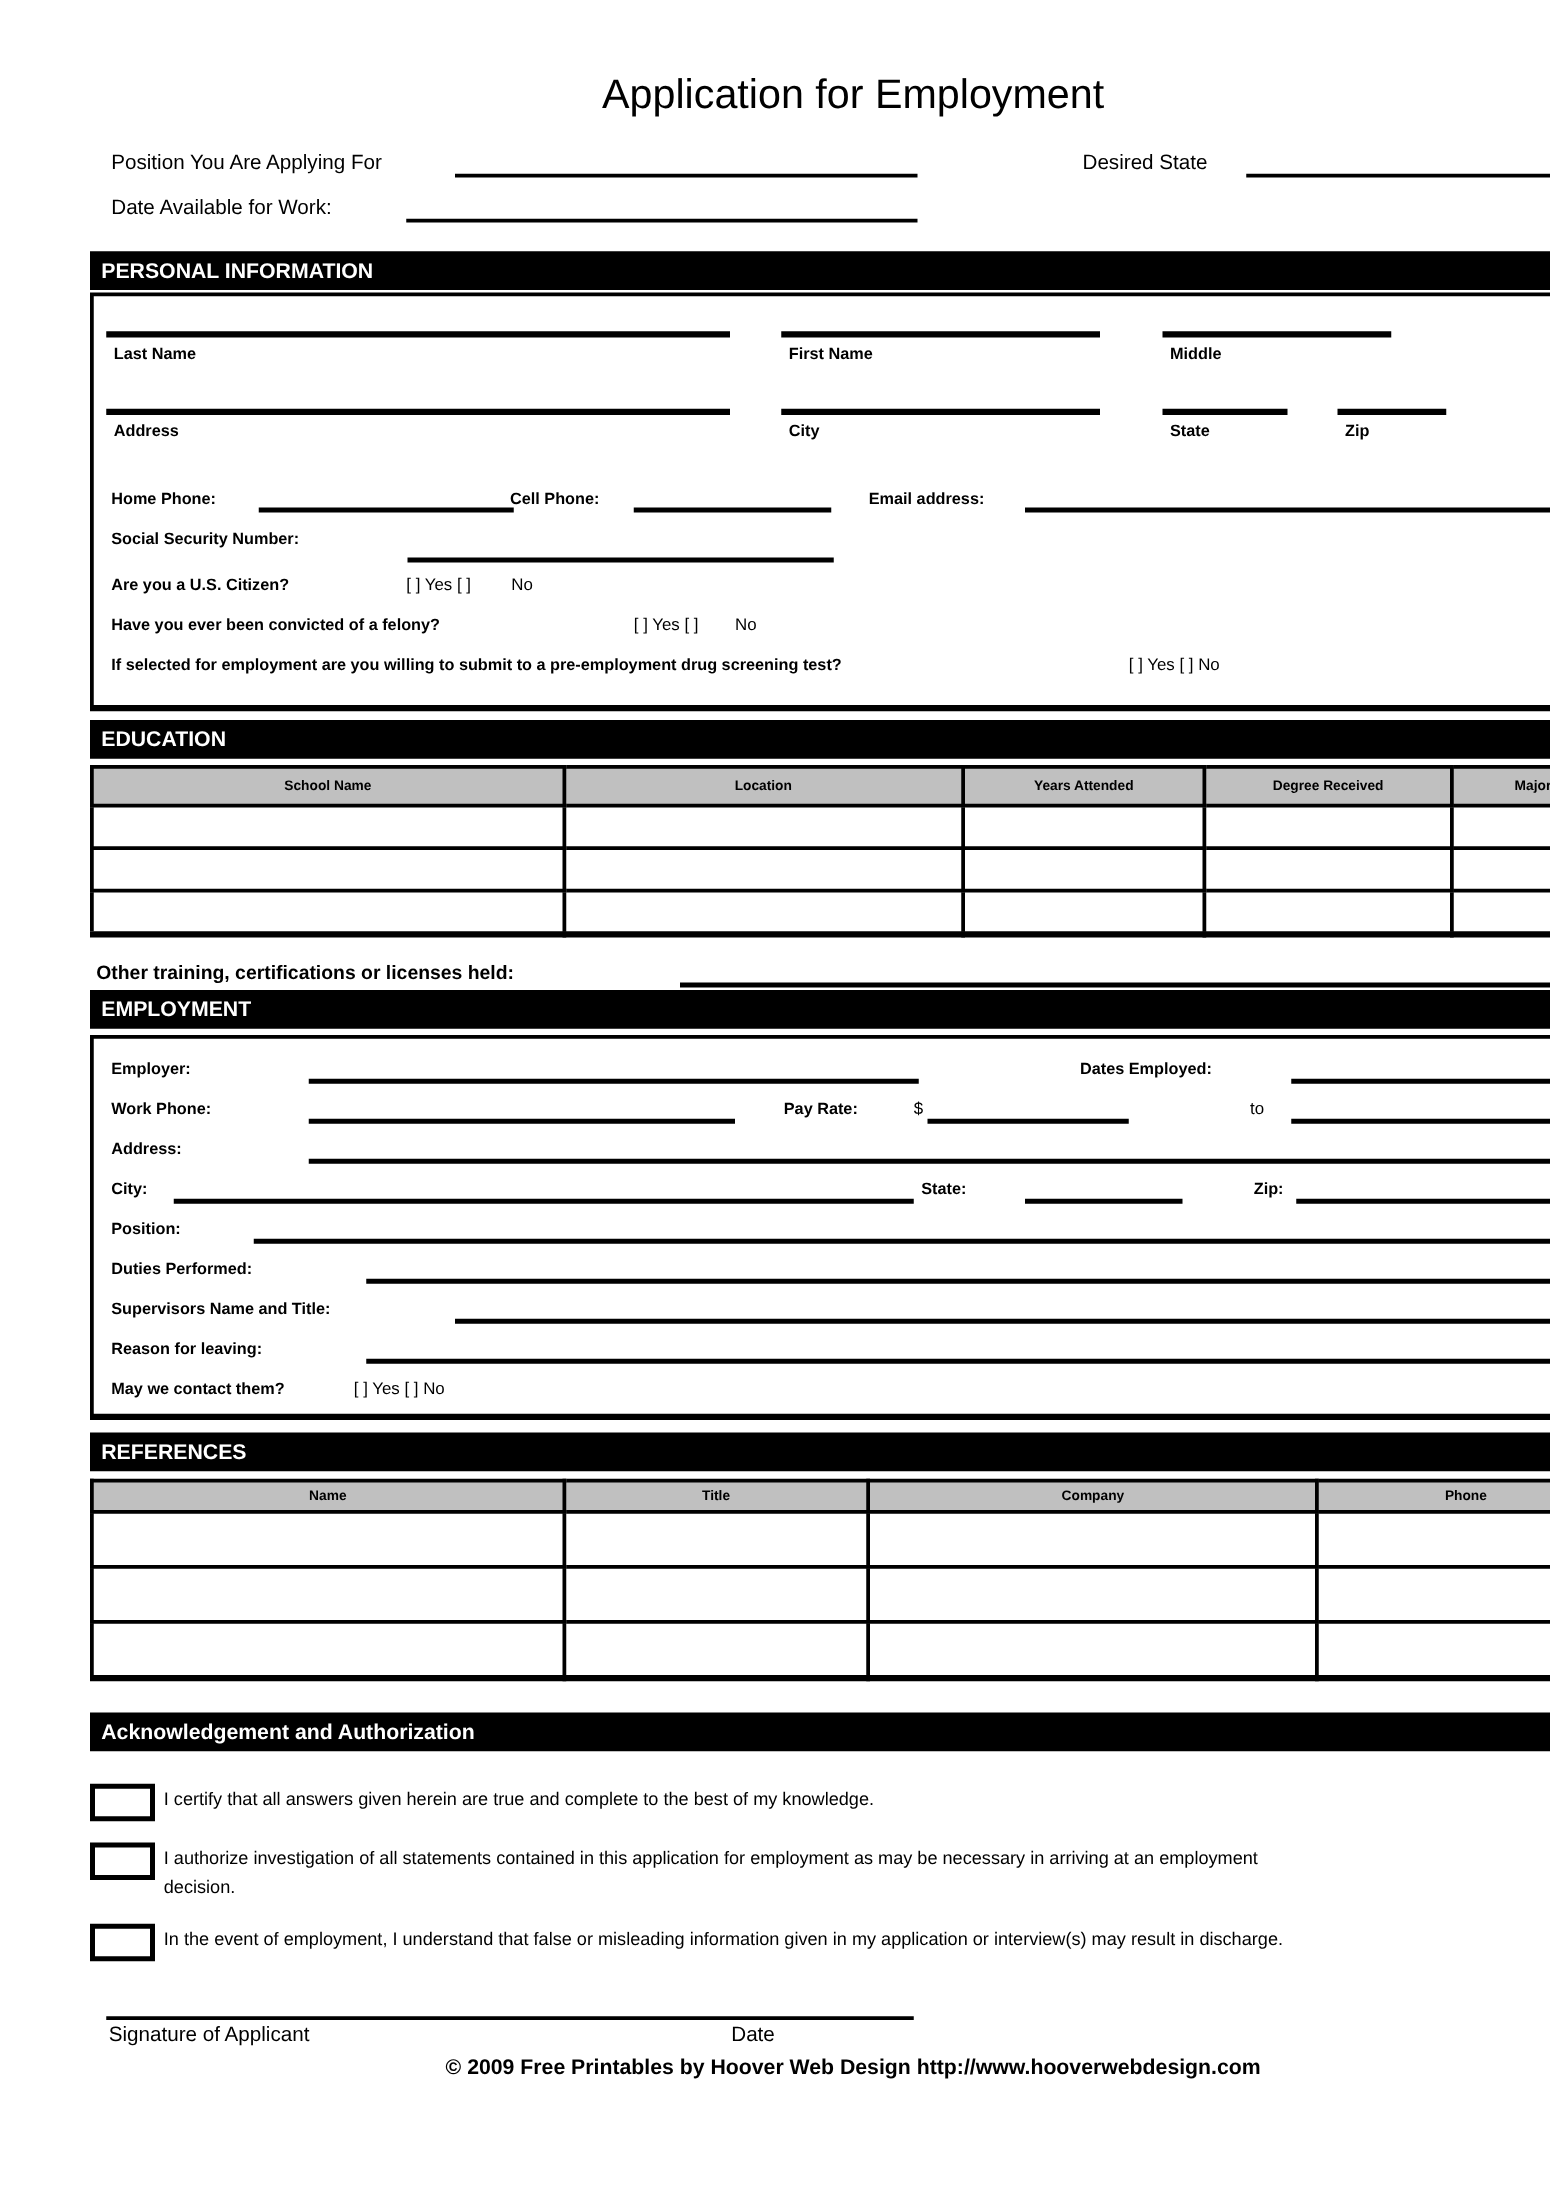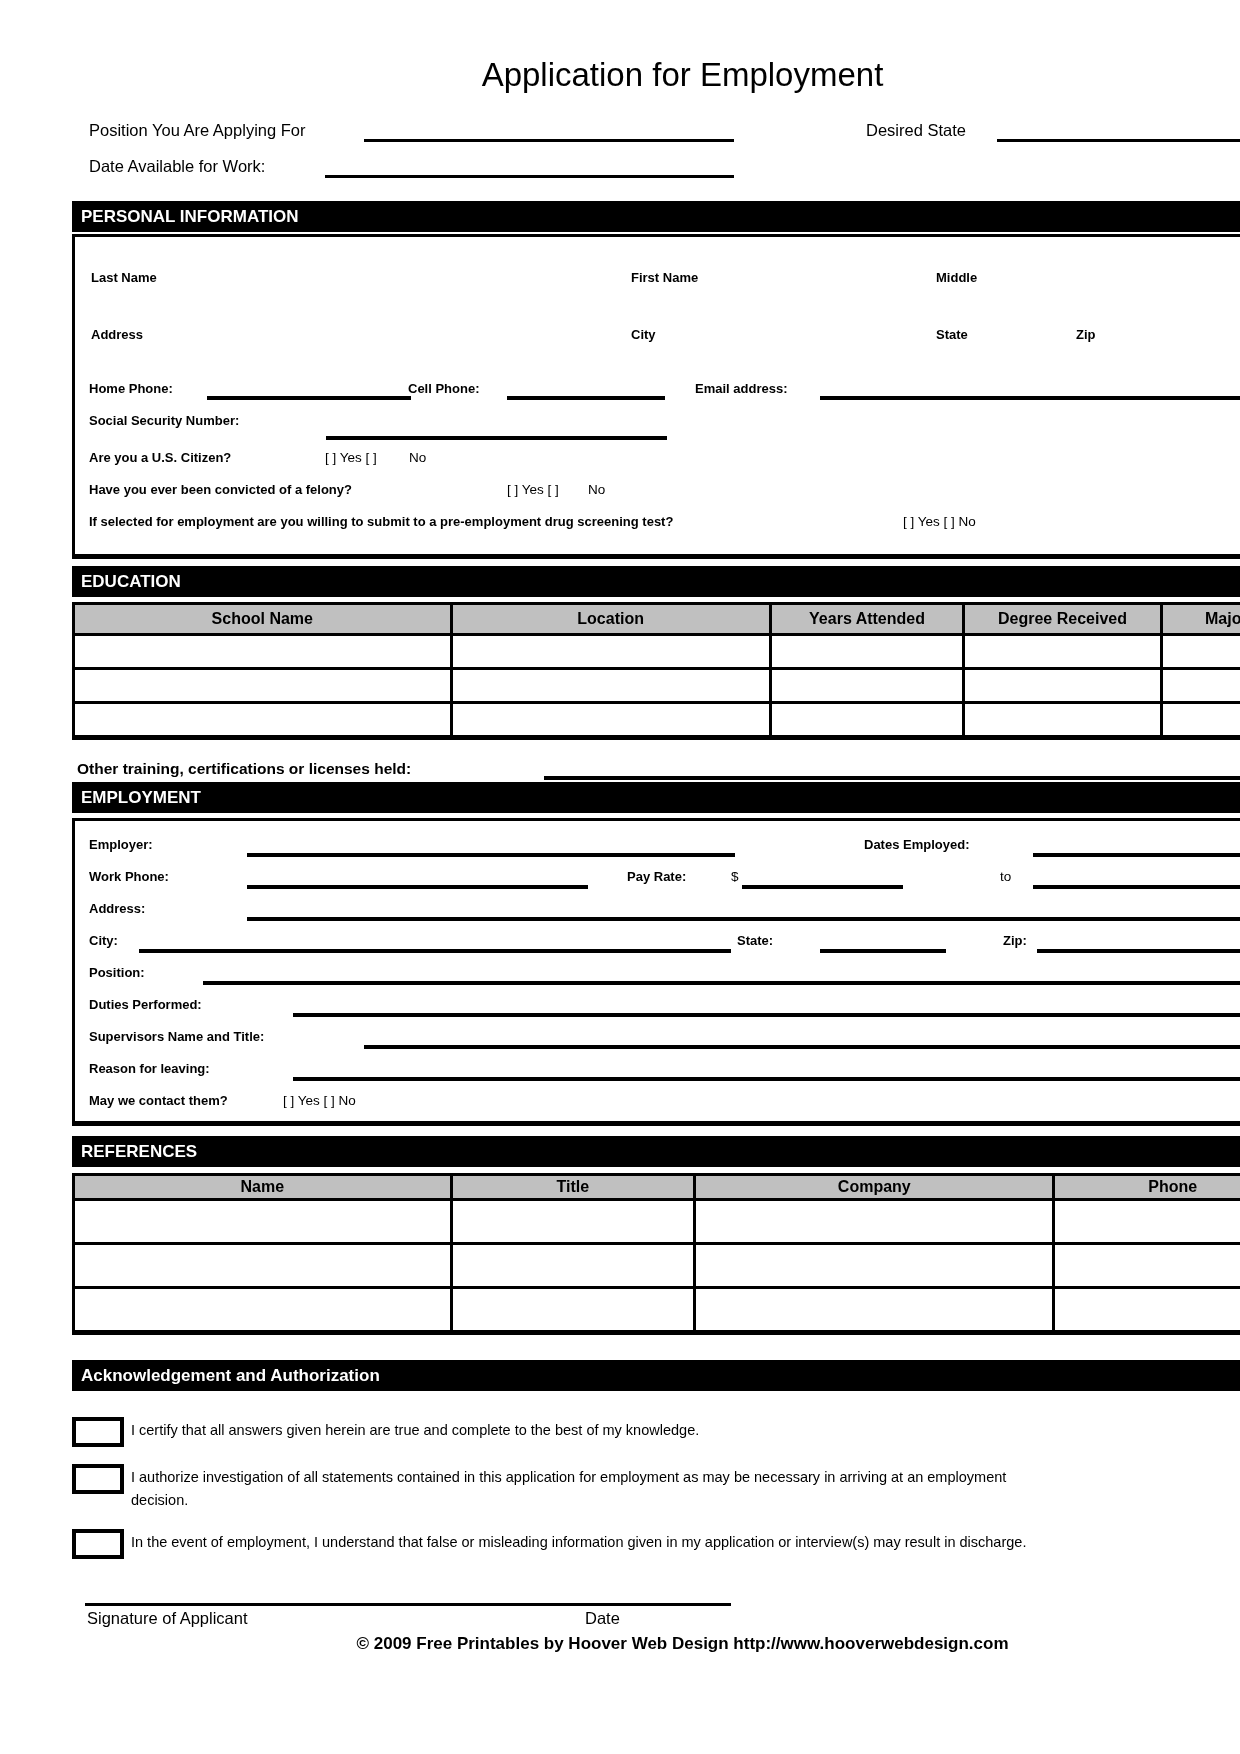--- a/index.html
+++ b/index.html
@@ -29,21 +29,21 @@
   .bar.ack { margin-top:25px; }
 
   
   .pbox {
     margin-top:2px; border:3px solid #000; border-bottom-width:5px;
     padding-bottom:22px; box-sizing:border-box;
   }
   .field-row { display:flex; }
   .field-row.names { padding-top:28px; }
   .field-row.addr { margin-top:37px; }
-  .field { display:flex; flex-direction:row; }
+  .field { display:flex; flex-direction:column; }
   .wline { height:5px; background:#000; }
   .flabel { font-size:13px; font-weight:bold; padding:5px 0 0 6px; white-space:nowrap; }
   .f1 { margin-left:10px; width:499px; }
   .f2 { margin-left:41px; width:255px; }
   .f3 { margin-left:50px; width:183px; }
   .f3s { margin-left:50px; width:100px; }
   .f4z { margin-left:40px; width:87px; }
 
   .prow { position:relative; }
   .phone-row { height:22px; margin-top:38px; }
@@ -55,21 +55,21 @@
   .q-row.citizen { margin-top:11px; }
   .q-row.felony { margin-top:15px; }
   .q-row.drug { margin-top:15px; }
   .q-opts { position:absolute; bottom:3px; font-size:13.5px; white-space:nowrap; }
 
   
   table { border-collapse:collapse; width:100%; table-layout:fixed; }
   table.edu { margin-top:5px; }
   table.refs { margin-top:6px; }
   th, td { border:3px solid #000; }
-  th { background:#c0c0c0; font-size:16px; font-weight:bold; text-align:center; }
+  th { background:#c0c0c0; font-size:11px; font-weight:bold; text-align:center; }
   table.edu th { height:26px; }
   table.edu td { height:29px; }
   table.refs th { height:20px; }
   table.refs td { height:39px; }
   table { border-bottom:5px solid #000; }
 
   
   .other-row { position:relative; height:22px; margin-top:20px; }
   .other-label { position:absolute; bottom:4px; left:5px; font-size:15.5px; font-weight:bold; }
   .other-line { position:absolute; bottom:2px; left:472px; right:3px; height:4px; background:#000; }

